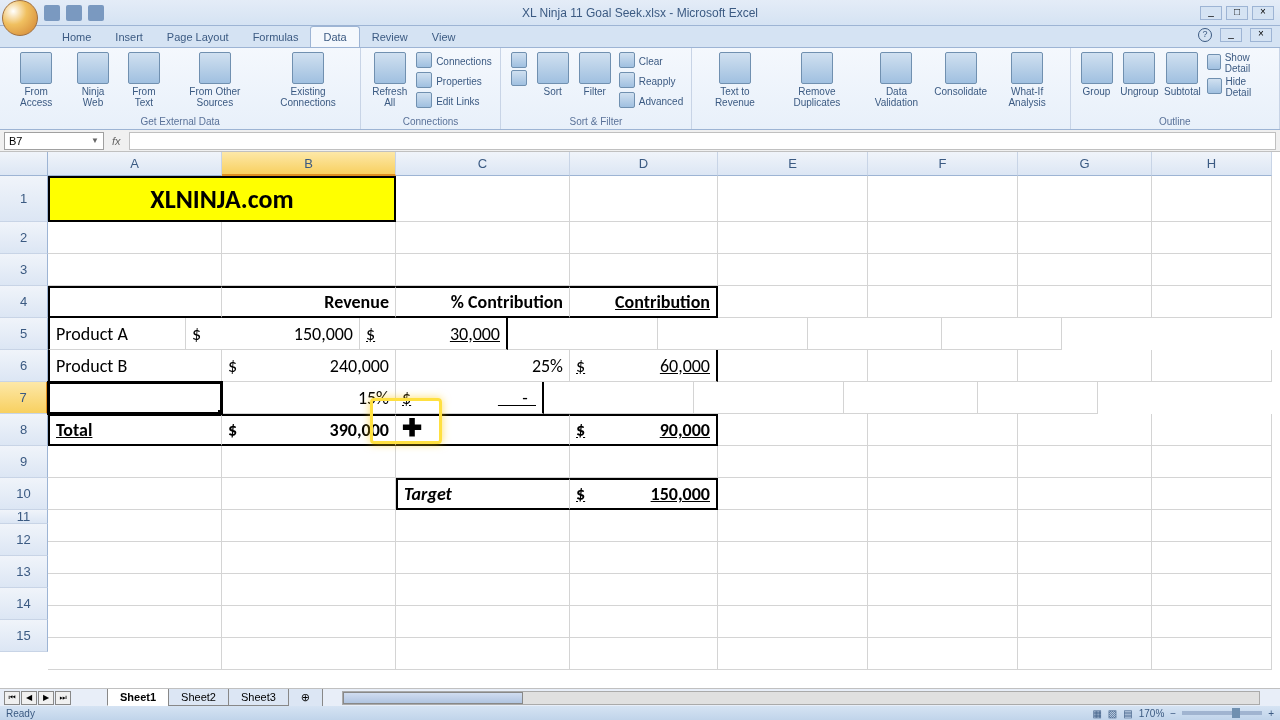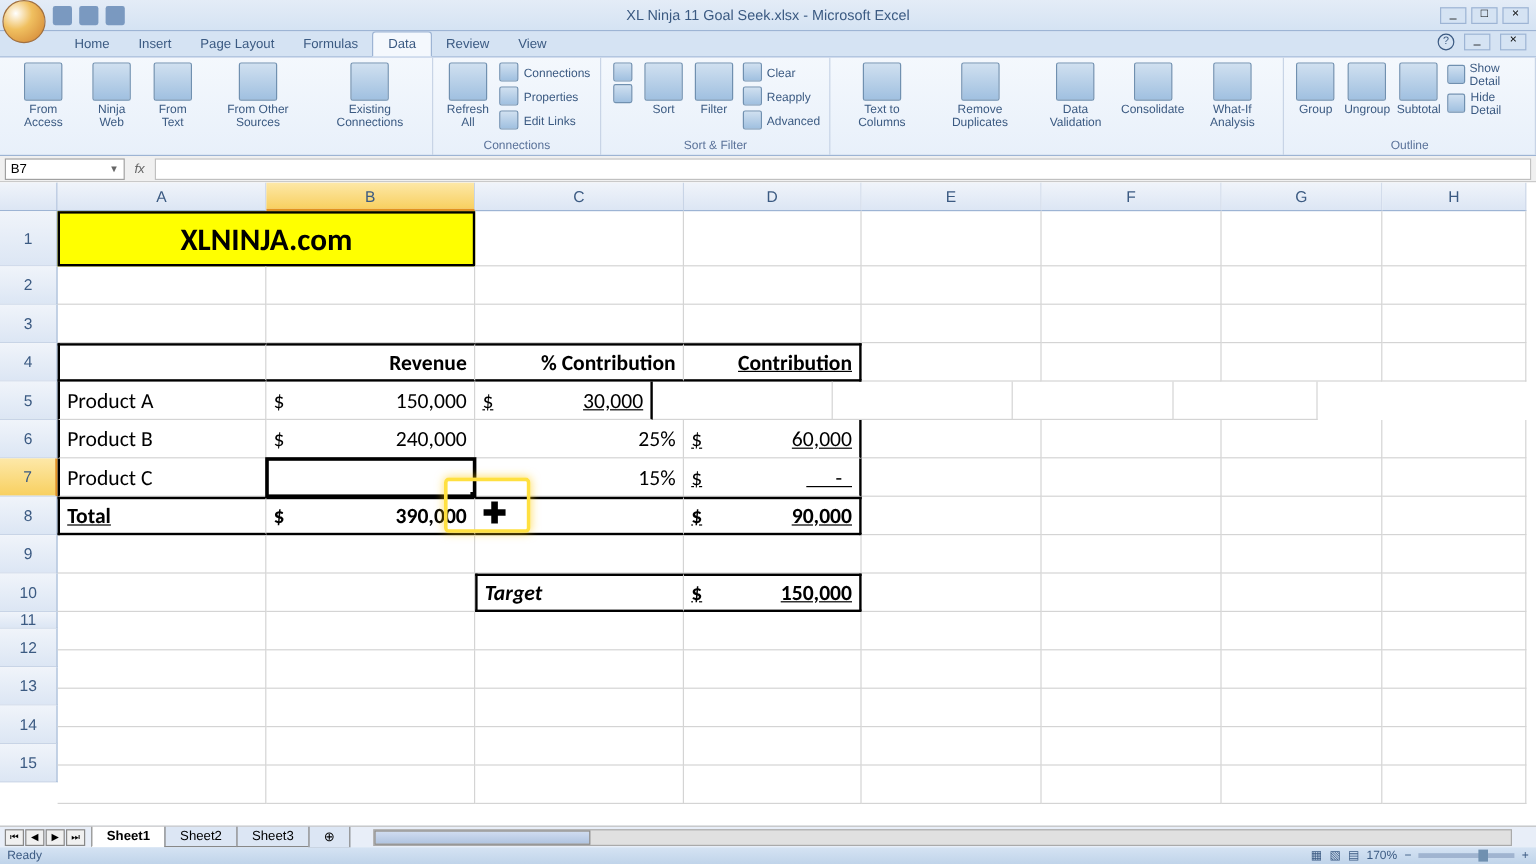--- a/index.html
+++ b/index.html
@@ -64,21 +64,21 @@
 .sel-cell { outline: 3px solid #000; outline-offset: -2px; position: relative; background: #fff; }
 .sel-handle { position: absolute; right: -4px; bottom: -4px; width: 7px; height: 7px; background: #000; }
 .highlight-ring { position: absolute; border: 3px solid #ffe040; border-radius: 4px; pointer-events: none; box-shadow: 0 0 8px rgba(255,200,0,0.6); z-index: 5; }
 .cursor-plus { position: absolute; font-size: 24px; font-weight: bold; color: #000; z-index: 6; pointer-events: none; text-shadow: 1px 1px 0 #fff, -1px -1px 0 #fff, 1px -1px 0 #fff, -1px 1px 0 #fff; }
 
 
 .sheet-bar { position: absolute; bottom: 14px; left: 0; right: 0; height: 18px; background: #e8eef8; border-top: 1px solid #c0c0c0; display: flex; align-items: center; }
 .sheet-nav { display: flex; padding: 0 4px; }
 .sheet-nav-btn { width: 16px; height: 14px; border: 1px solid #888; margin-right: 1px; font-size: 8px; text-align: center; line-height: 12px; background: #f0f0f0; }
 .sheet-tab { padding: 2px 12px; background: #fff; border: 1px solid #888; border-top: none; font-size: 11px; margin-right: -1px; }
-.sheet-tab.active { background: #fff; font-weight: bold; border-bottom: 1px solid #fff; }
+.sheet-tab.active { background: #fff; font-weight: bold; border-bottom: 1px solid #fff; margin-left: 31px; }
 .sheet-tab.inactive { background: #dce6f4; }
 .hscroll { flex: 1; margin: 0 20px; height: 14px; background: #e0e0e0; border: 1px solid #aaa; position: relative; }
 .hscroll-thumb { position: absolute; left: 0; width: 180px; height: 100%; background: linear-gradient(#d0dcf0,#b0c4e0); border: 1px solid #888; }
 
 
 .status-bar { position: absolute; bottom: 0; left: 0; right: 0; height: 14px; background: linear-gradient(#d5e3f3,#c0d4ea); font-size: 10px; color: #3b5a82; padding: 0 6px; display: flex; align-items: center; justify-content: space-between; gap: 40px; }
 .zoom-area { display: flex; align-items: center; gap: 6px; }
 .zoom-slider { width: 80px; height: 4px; background: #a0b4d0; position: relative; }
 .zoom-thumb { position: absolute; left: 50px; top: -3px; width: 8px; height: 10px; background: #7090b0; }
 </style>
@@ -132,20 +132,21 @@
         </div>
       <div class="ribbon-btn">
           <div class="ribbon-icon"></div>
           <div class="ribbon-label">From Other Sources</div>
         </div>
       <div class="ribbon-btn">
           <div class="ribbon-icon"></div>
           <div class="ribbon-label">Existing Connections</div>
         </div>
     </div>
+    <div class="ribbon-group-title">Get External Data</div>
   </div>
   <div class="ribbon-group">
     <div class="ribbon-items">
       <div class="ribbon-btn">
           <div class="ribbon-icon"></div>
           <div class="ribbon-label">Refresh All</div>
         </div>
       <div class="ribbon-small-list">
         <div class="ribbon-small-item">
             <div class="ribbon-icon small"></div>
@@ -191,21 +192,21 @@
             <span>Advanced</span>
           </div>
       </div>
     </div>
     <div class="ribbon-group-title">Sort &amp; Filter</div>
   </div>
   <div class="ribbon-group">
     <div class="ribbon-items">
       <div class="ribbon-btn">
           <div class="ribbon-icon"></div>
-          <div class="ribbon-label">Text to Columns</div>
+          <div class="ribbon-label">Text to Revenue</div>
         </div>
       <div class="ribbon-btn">
           <div class="ribbon-icon"></div>
           <div class="ribbon-label">Remove Duplicates</div>
         </div>
       <div class="ribbon-btn">
           <div class="ribbon-icon"></div>
           <div class="ribbon-label">Data Validation</div>
         </div>
       <div class="ribbon-btn">
@@ -319,21 +320,21 @@
         <div class="cell bt bl bb" style="width: 174px; height: 32px;"> </div>
         <div class="cell bt bb right bold" style="width: 174px; height: 32px;">Revenue</div>
         <div class="cell bt bb right bold" style="width: 174px; height: 32px;">% Contribution</div>
         <div class="cell bt bb br right bold" style="width: 148px; height: 32px;">Contribution</div>
         <div class="cell " style="width: 150px; height: 32px;"></div>
         <div class="cell " style="width: 150px; height: 32px;"></div>
         <div class="cell " style="width: 134px; height: 32px;"></div>
         <div class="cell " style="width: 120px; height: 32px;"></div>
       </div>
       <div class="row">
-        <div class="cell bl " style="width: 174px; height: 32px;">Product A</div>
+        <div class="cell bl " style="width: 138px; height: 32px;">Product A</div>
         <div class="cell right" style="width: 174px; height: 32px;">
           <div class="money">
             <span>$</span>
             <span>150,000</span>
           </div>
         </div>
         <div class="cell br right" style="width: 148px; height: 32px;">
           <div class="money">
             <span>$</span>
             <span>30,000</span>
@@ -358,21 +359,20 @@
             <span>$</span>
             <span>60,000</span>
           </div>
         </div>
         <div class="cell " style="width: 150px; height: 32px;"></div>
         <div class="cell " style="width: 150px; height: 32px;"></div>
         <div class="cell " style="width: 134px; height: 32px;"></div>
         <div class="cell " style="width: 120px; height: 32px;"></div>
       </div>
       <div class="row">
-        <div class="cell bl " style="width: 174px; height: 32px;">Product C</div>
         <div class="cell right sel-cell" style="width: 174px; height: 32px;">
           <div class="sel-handle"></div>
         </div>
         <div class="cell right" style="width: 174px; height: 32px;">15%</div>
         <div class="cell br right" style="width: 148px; height: 32px;">
           <div class="money">
             <span>$</span>
             <span>&nbsp;&nbsp;&nbsp;&nbsp;&nbsp;&nbsp;-&nbsp;&nbsp;</span>
           </div>
         </div>

